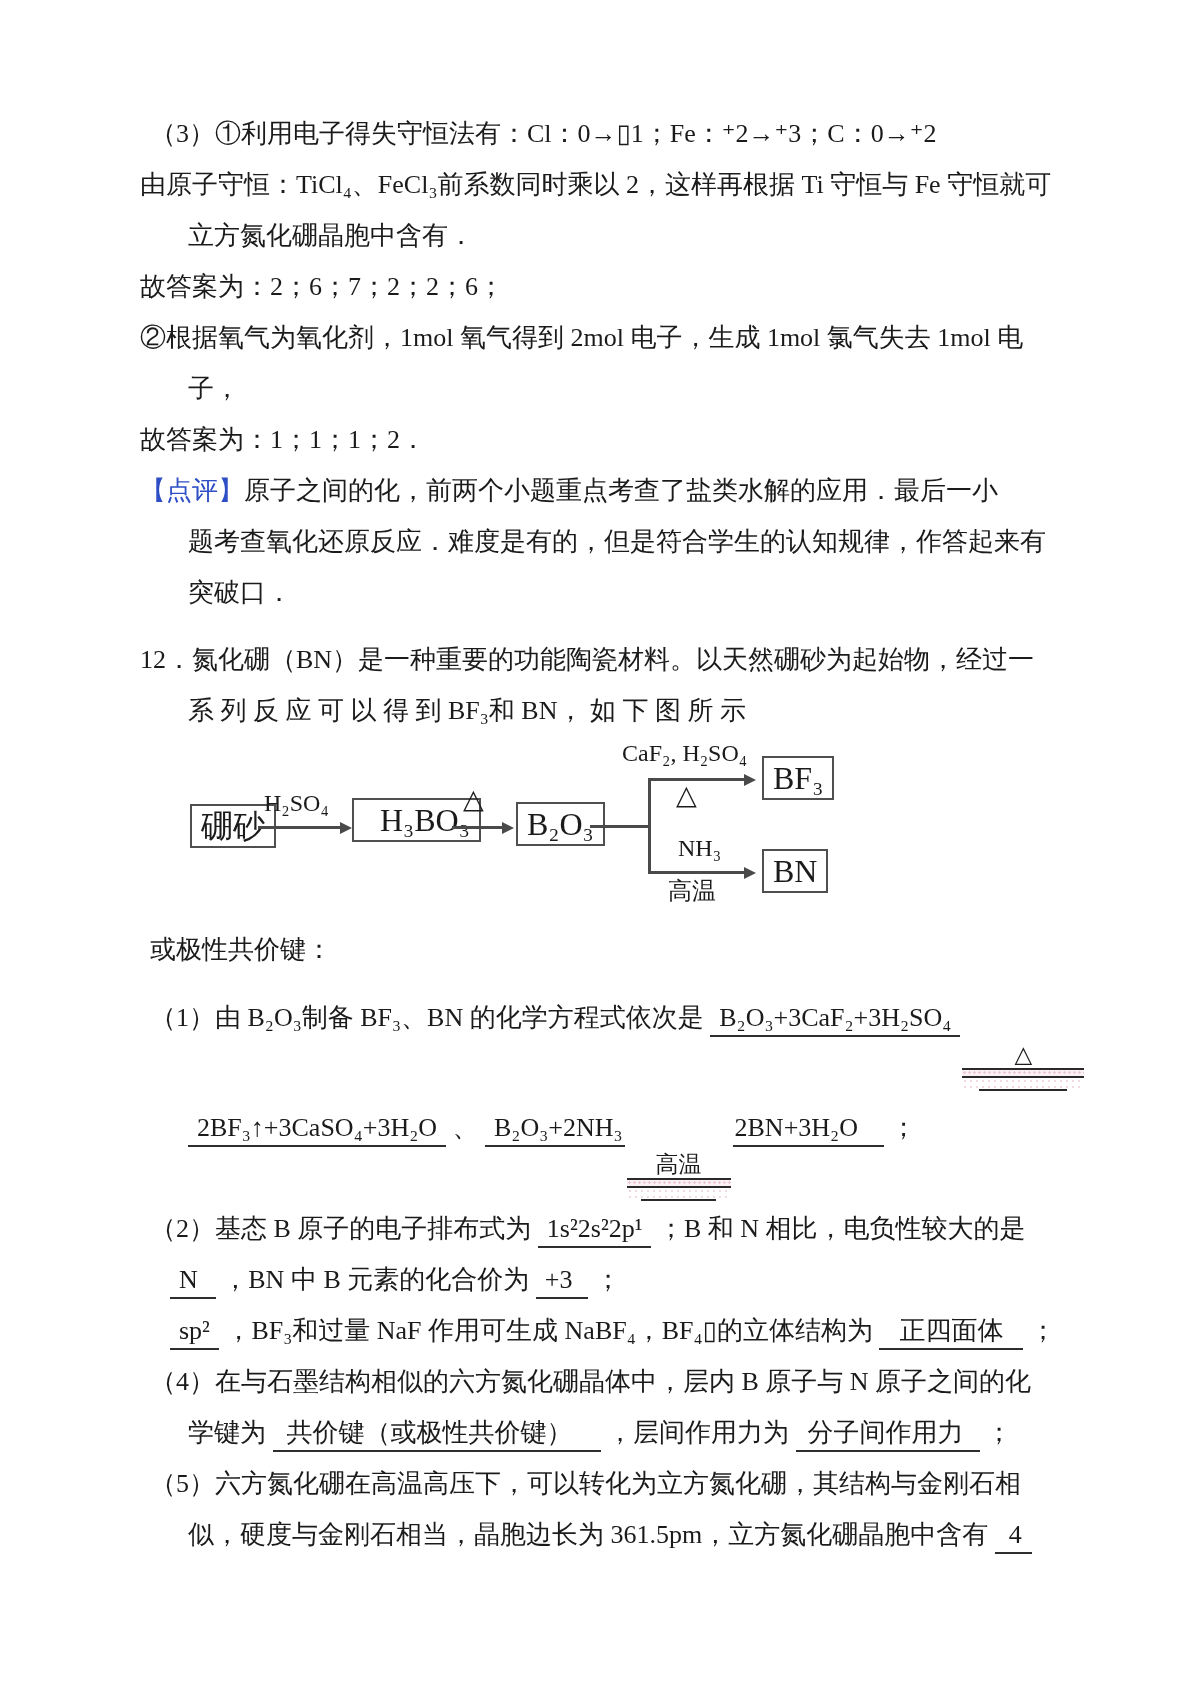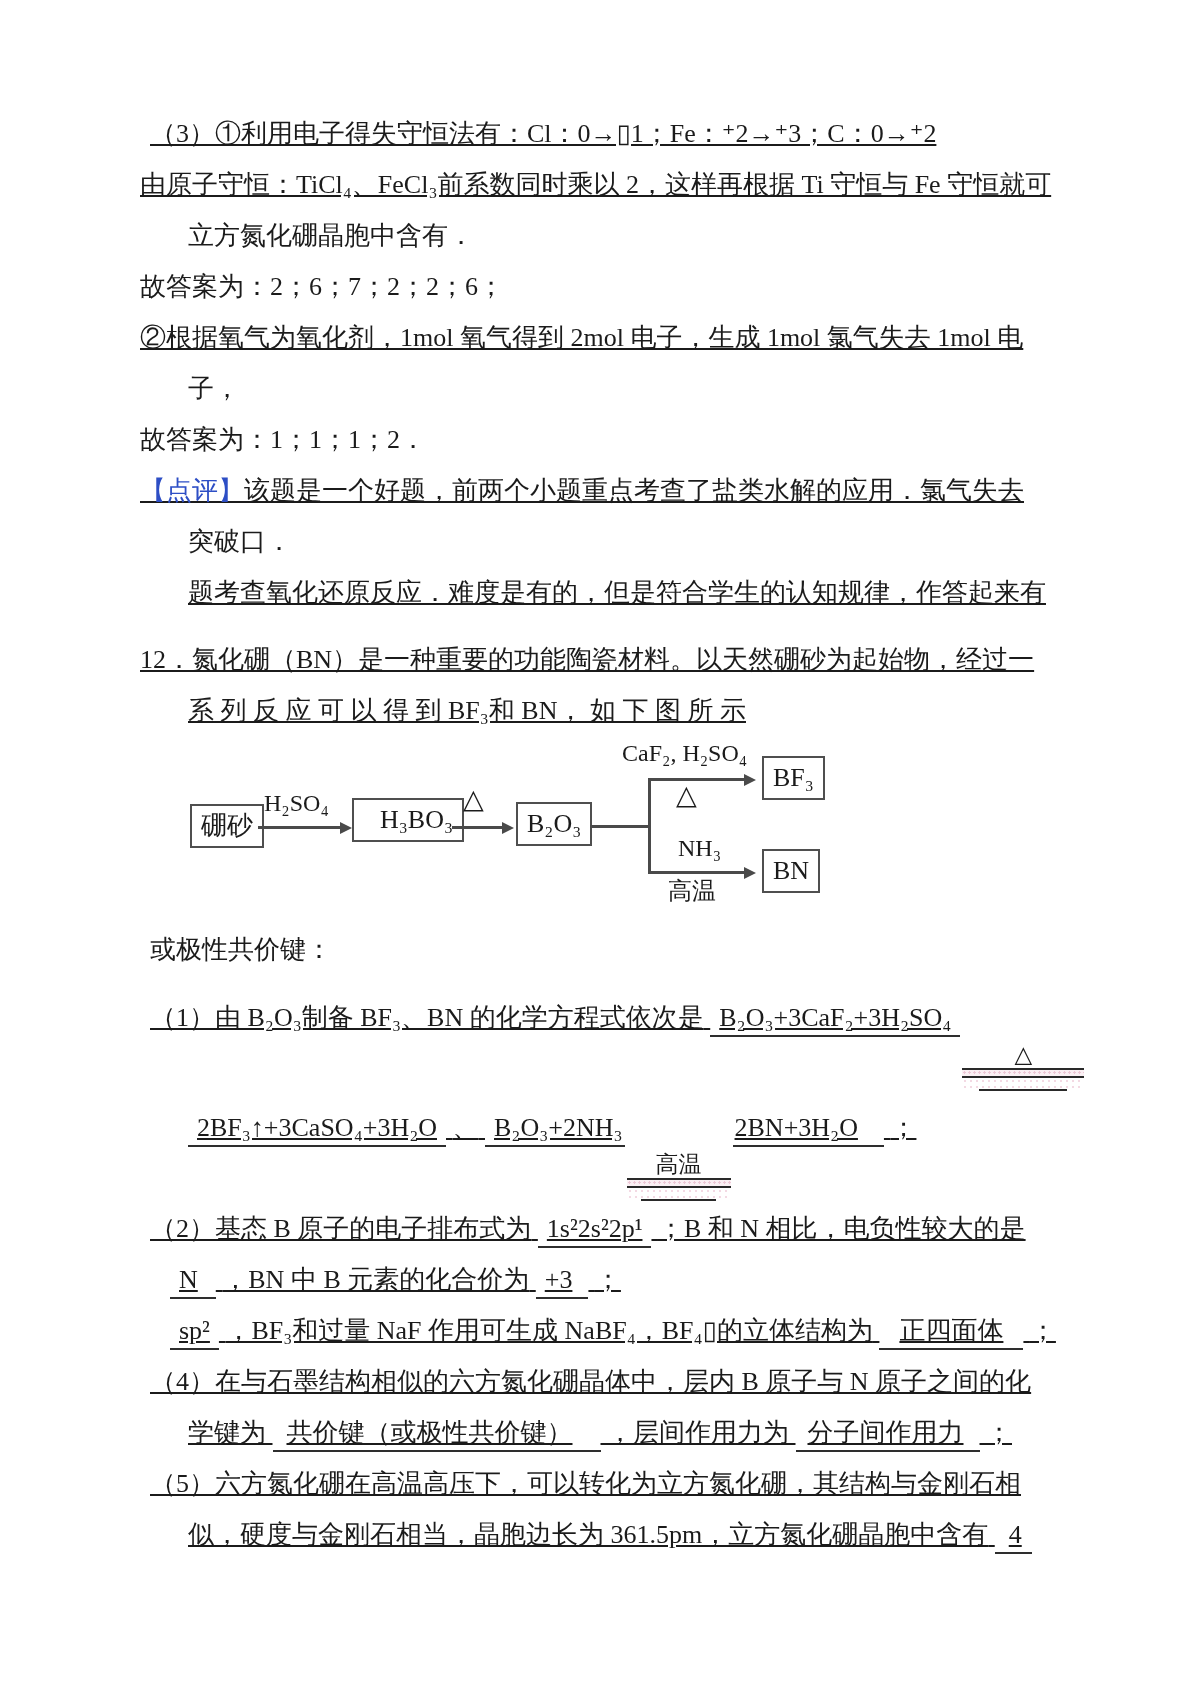--- a/index.html
+++ b/index.html
@@ -5,41 +5,41 @@
   html,body{margin:0;padding:0;background:#888;}
   .page{
     position:relative;width:1200px;height:1698px;background:#ffffff;
     font-family:"Liberation Serif","DejaVu Serif",serif;
     color:#1b1b1b;overflow:hidden;margin:0 auto;
   }
   .doc{padding:108px 130px 0 140px;font-size:26px;}
   .ln{line-height:51px;min-height:51px;}
   .lead{padding-left:10px;}
   .ind{padding-left:48px;}
-  .nowrap{white-space:nowrap;text-decoration:underline;}
+  .nowrap{white-space:nowrap;}
   .blue{color:#2d4ec5;}
   .gap-top{margin-top:16px;}
   
   .ans{border-bottom:2.5px solid #2e2e2e;padding:0 9px 3px 9px;text-align:right;}
   .blank-tail{display:inline-block;width:20px;border-bottom:2.5px solid #2e2e2e;height:1px;vertical-align:baseline;}
   
   .cond-eq{display:inline-flex;flex-direction:column;align-items:center;vertical-align:-36px;margin:0 2px;}
   .cond-eq .cond{font-size:23px;line-height:26px;}
   .cond-eq .dbl{height:6px;border-top:2.5px solid #2a2a2a;border-bottom:2.5px solid #2a2a2a;
     background-color:#fbf0f4;background-image:radial-gradient(#eec7d6 30%,rgba(255,255,255,0) 32%);background-size:5px 5px;}
   .cond-eq .smudge{height:11px;width:100%;
     background-image:radial-gradient(#f3d9e3 28%,rgba(255,255,255,0) 30%);background-size:6px 6px;}
   .cond-eq .echo{width:72%;border-top:2.5px solid #2a2a2a;height:2px;}
   .w120{width:122px;}
   .w100{width:104px;}
   .tall1{min-height:86px;line-height:86px;}
   .tall2{min-height:70px;line-height:70px;}
   
   .flow{position:relative;width:700px;height:176px;margin:6px 0 6px 30px;font-size:24px;}
-  .dg-box{position:absolute;border:2.5px solid #4f4f4f;padding:3px 9px;line-height:34px;font-size:26px;background:#fff;}
+  .dg-box{position:absolute;border:2.5px solid #4f4f4f;padding:3px 9px;line-height:34px;font-size:32px;background:#fff;}
   .dg-line{position:absolute;background:#4a4a4a;}
   .dg-ah{position:absolute;width:0;height:0;border-top:6px solid transparent;border-bottom:6px solid transparent;border-left:12px solid #4a4a4a;}
   .dg-lab{position:absolute;line-height:26px;}
   
   .footer{position:absolute;top:1552px;left:0;width:100%;text-align:center;font-size:21px;color:#111;}
   .footer b{font-family:"Liberation Sans","DejaVu Sans",sans-serif;font-size:22px;}
 </style>
 </head>
 <body>
 
@@ -48,24 +48,24 @@
 
     <div class="ln lead nowrap">（3）①利用电子得失守恒法有：Cl：0→▯1；Fe：⁺2→⁺3；C：0→⁺2</div>
     <div class="ln nowrap">由原子守恒：TiCl₄、FeCl₃前系数同时乘以 2，这样再根据 Ti 守恒与 Fe 守恒就可</div>
     <div class="ln ind">立方氮化硼晶胞中含有．</div>
     <div class="ln">故答案为：2；6；7；2；2；6；</div>
     <div class="ln nowrap">②根据氧气为氧化剂，1mol 氧气得到 2mol 电子，生成 1mol 氯气失去 1mol 电</div>
     <div class="ln ind">子，</div>
     <div class="ln">故答案为：1；1；1；2．</div>
 
     <div class="ln nowrap">
-      <span class="blue">【点评】</span><span>该题是一个好题，前两个小题重点考查了盐类水解的应用．氯气失去</span>
+      <span class="blue">【点评】</span><span>原子之间的化，前两个小题重点考查了盐类水解的应用．最后一小</span>
     </div>
+    <div class="ln ind nowrap">题考查氧化还原反应．难度是有的，但是符合学生的认知规律，作答起来有</div>
     <div class="ln ind">突破口．</div>
-    <div class="ln ind nowrap">题考查氧化还原反应．难度是有的，但是符合学生的认知规律，作答起来有</div>
 
     <div class="ln gap-top nowrap">12．氮化硼（BN）是一种重要的功能陶瓷材料。以天然硼砂为起始物，经过一</div>
     <div class="ln ind nowrap">系  列  反  应  可  以  得  到  BF₃和  BN，  如  下  图  所  示</div>
 
     <div class="flow">
       <div class="dg-box" style="left:20px;top:62px;">硼砂</div>
       <div class="dg-lab" style="left:94px;top:48px;">H₂SO₄</div>
       <div class="dg-line" style="left:88px;top:84px;width:88px;height:3px;"></div>
       <div class="dg-ah" style="left:170px;top:79.5px;"></div>
 

